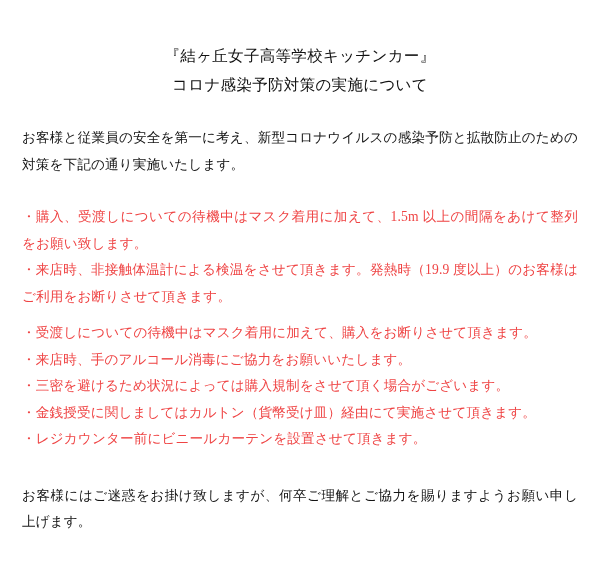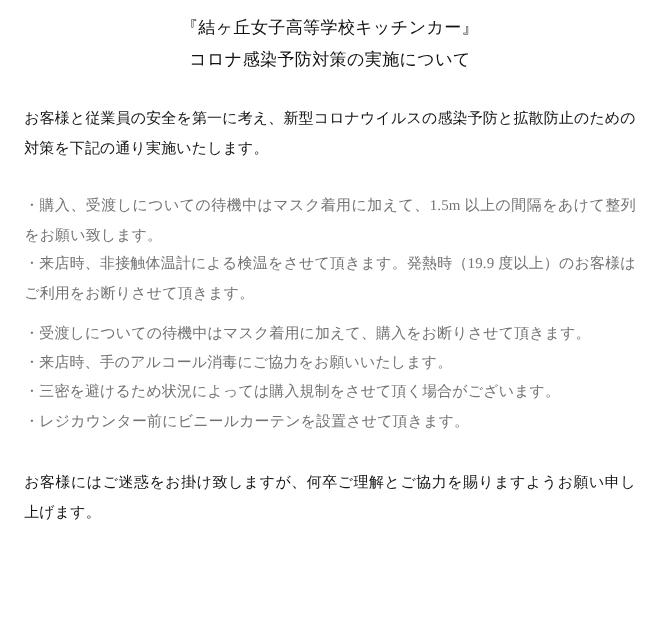--- a/index.html
+++ b/index.html
@@ -11,21 +11,21 @@
     height: 574px;
     background: #ffffff;
     font-family: "Liberation Serif", "DejaVu Serif", serif;
     color: #1a1a1a;
     overflow: hidden;
   }
   .page {
     width: 600px;
     height: 574px;
     box-sizing: border-box;
-    padding: 8px 18px 10px 18px;
+    padding: 38px 18px 10px 18px;
     position: relative;
   }
   .title-block {
     text-align: center;
     margin-top: 4px;
     margin-bottom: 26px;
   }
   .title-line {
     font-size: 15.5px;
     line-height: 1.85;
@@ -48,21 +48,21 @@
   .spacer-sm { height: 12px; }
   .bullet-list {
     list-style: none;
     margin: 0;
     padding: 0;
   }
   .bullet-item {
     font-size: 13.6px;
     line-height: 1.95;
     letter-spacing: 0.01em;
-    color: #737373;
+    color: #ef4444;
     text-align: justify;
     margin: 0;
     text-indent: 0;
   }
   .group-gap { height: 10px; }
 </style>
 </head>
 <body>
 
 <div class="page">
@@ -82,20 +82,21 @@
       <li class="bullet-item">・購入、受渡しについての待機中はマスク着用に加えて、1.5m 以上の間隔をあけて整列をお願い致します。</li>
       <li class="bullet-item">・来店時、非接触体温計による検温をさせて頂きます。発熱時（19.9 度以上）のお客様はご利用をお断りさせて頂きます。</li>
     </ul>
 
     <div class="group-gap"></div>
 
     <ul class="bullet-list">
       <li class="bullet-item">・受渡しについての待機中はマスク着用に加えて、購入をお断りさせて頂きます。</li>
       <li class="bullet-item">・来店時、手のアルコール消毒にご協力をお願いいたします。</li>
       <li class="bullet-item">・三密を避けるため状況によっては購入規制をさせて頂く場合がございます。</li>
+      <li class="bullet-item">・金銭授受に関しましてはカルトン（貨幣受け皿）経由にて実施させて頂きます。</li>
       <li class="bullet-item">・レジカウンター前にビニールカーテンを設置させて頂きます。</li>
     </ul>
 
     <div class="spacer-md"></div>
 
 
     <div class="spacer-sm"></div>
 
     <p class="para">お客様にはご迷惑をお掛け致しますが、何卒ご理解とご協力を賜りますようお願い申し上げます。</p>
 

